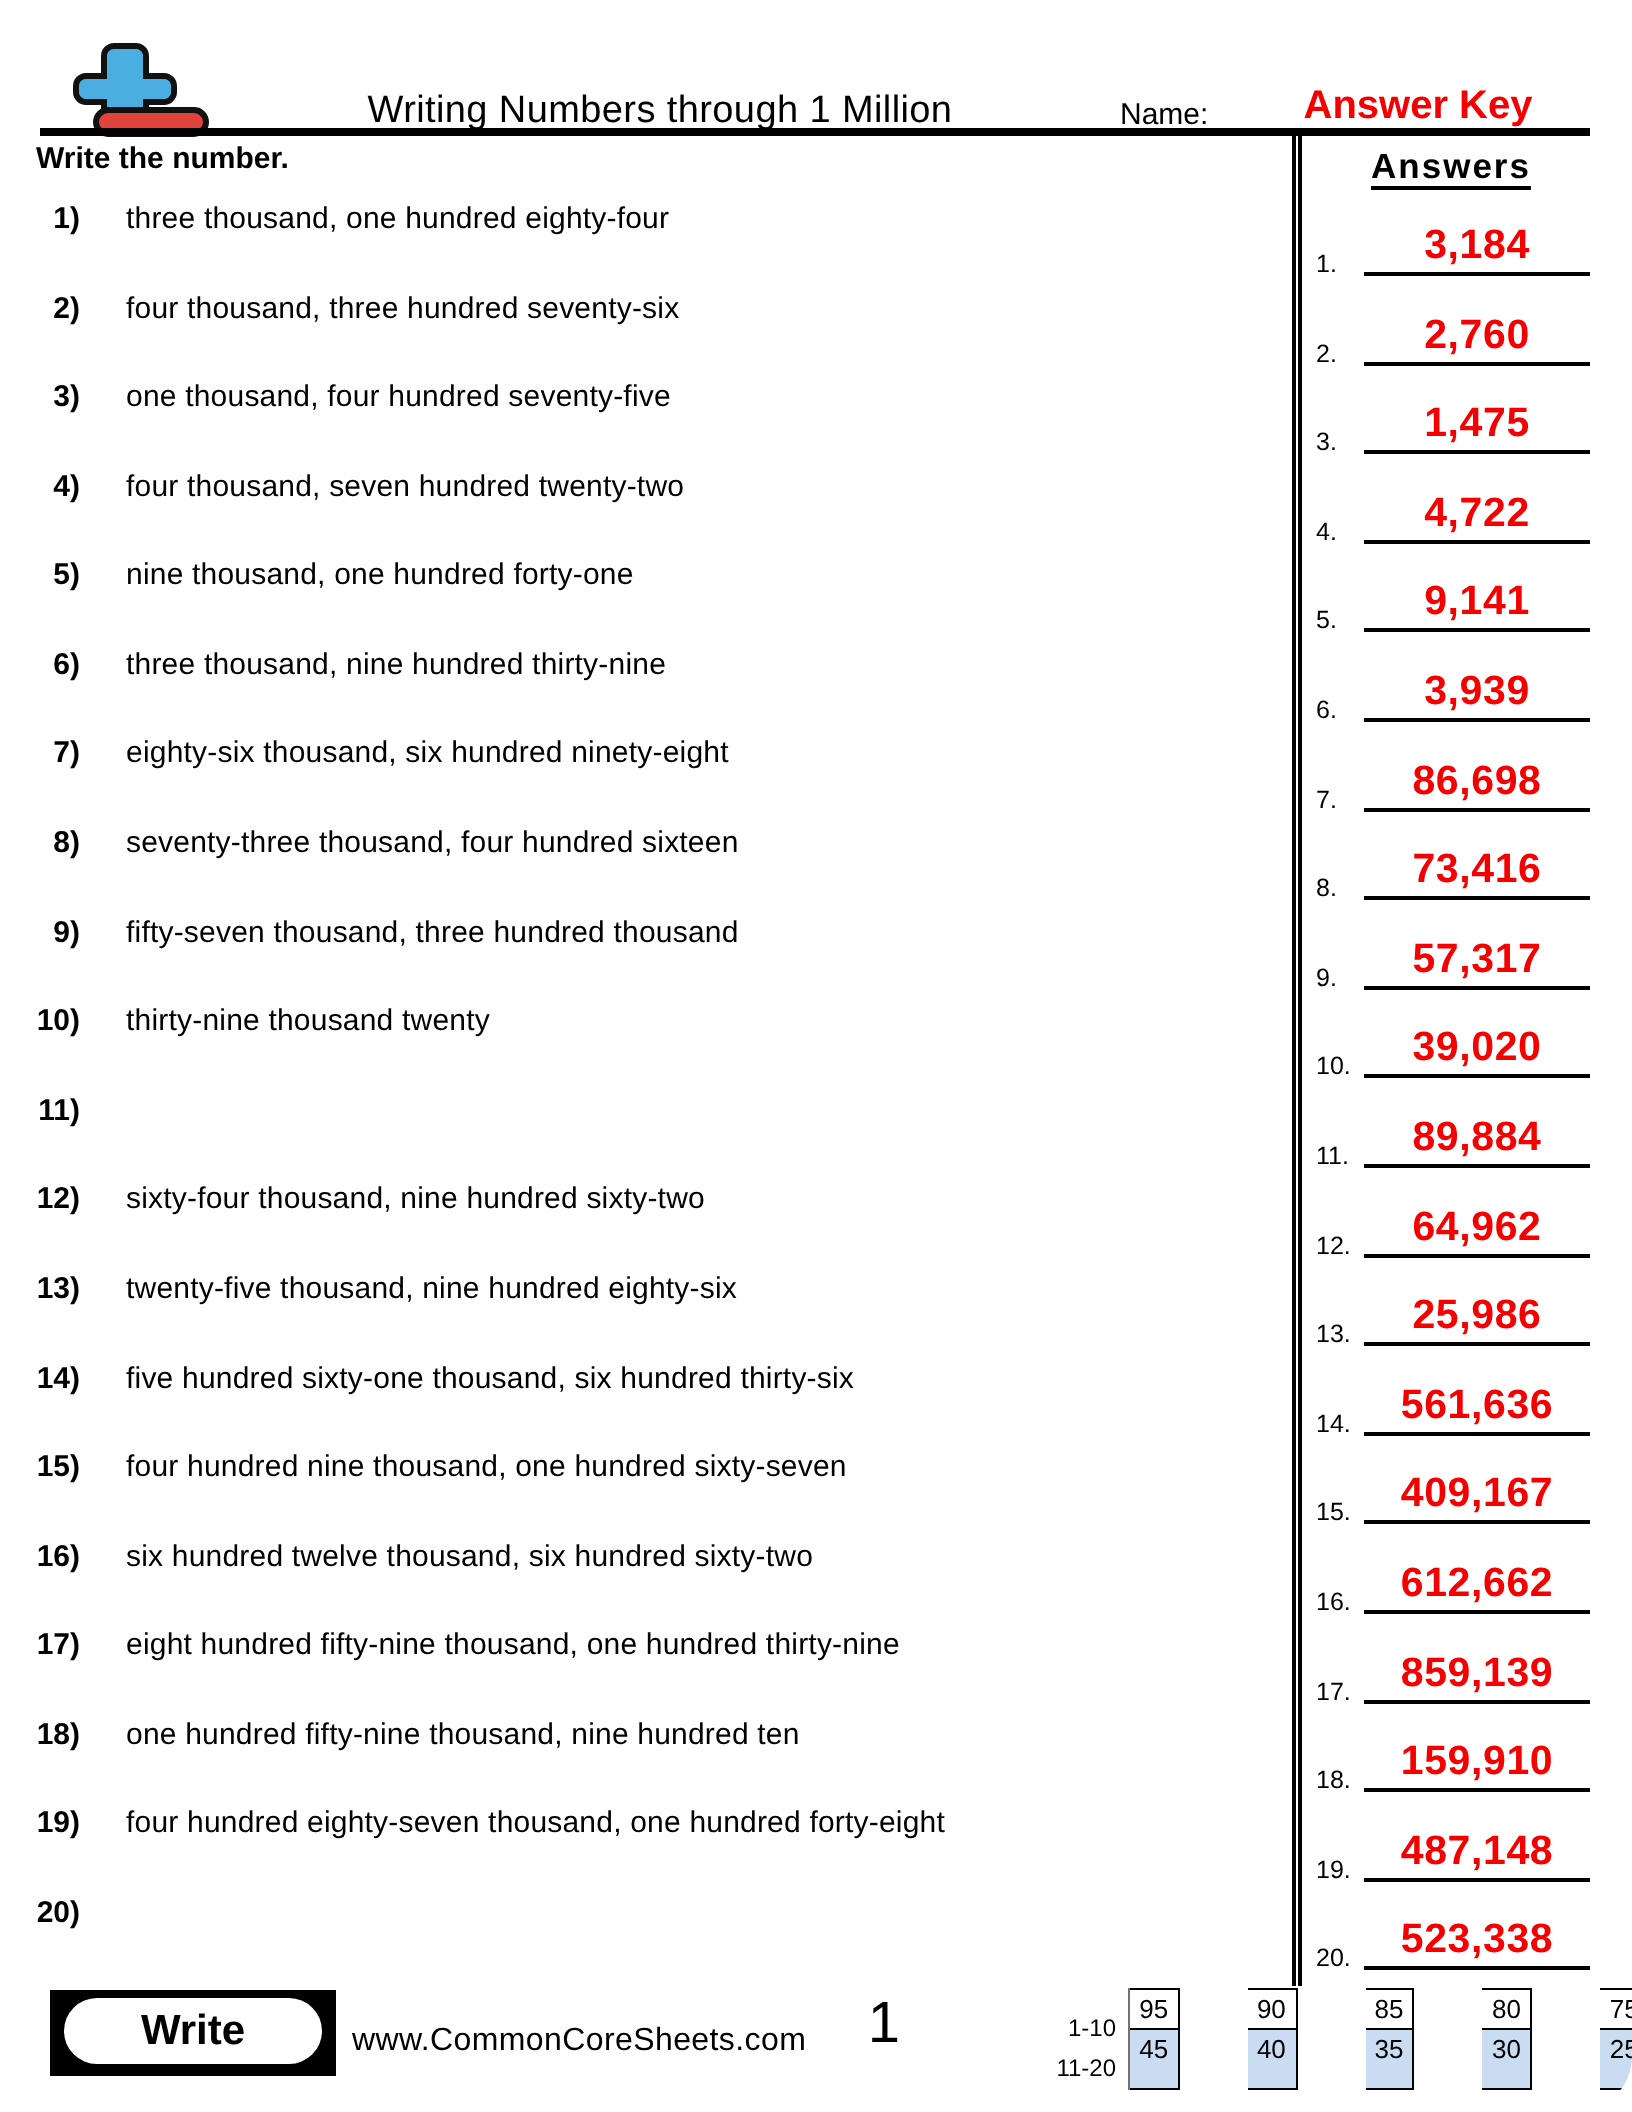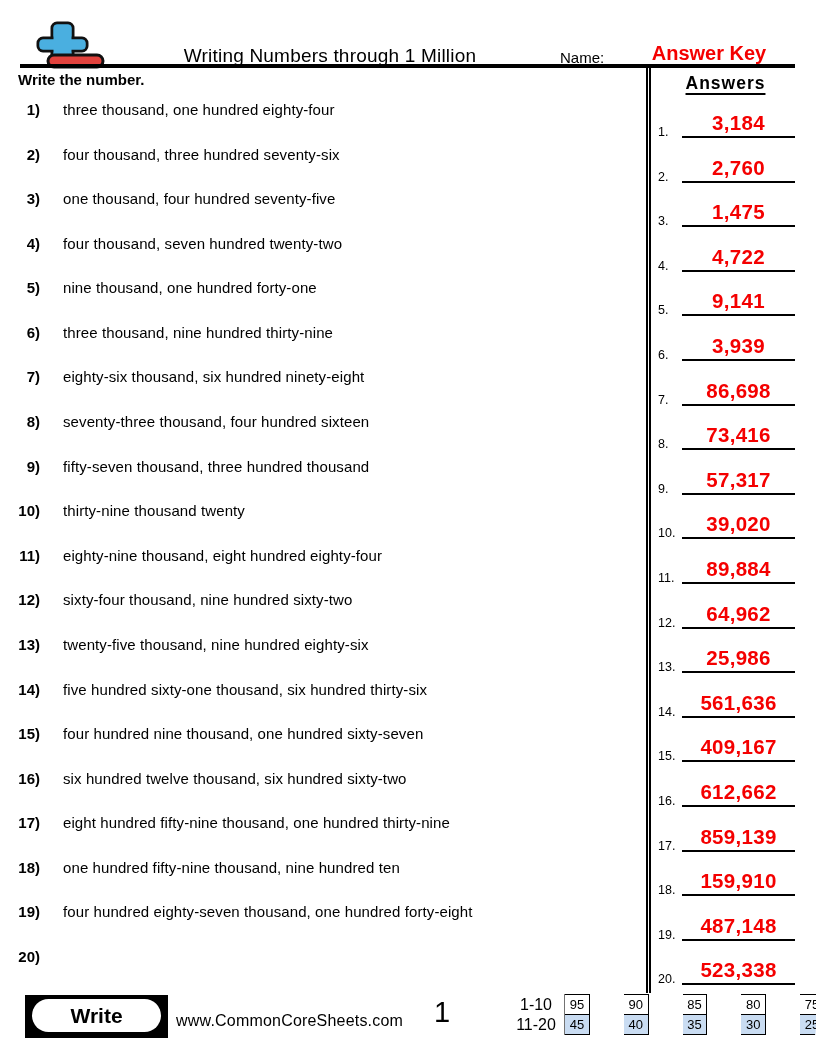--- a/index.html
+++ b/index.html
@@ -37,21 +37,21 @@
   
   .footer-bar{position:absolute;left:25px;top:995px;width:143px;height:43px;background:#000;}
   .subject-pill{position:absolute;left:7px;top:4px;width:129px;height:33px;background:#fff;
     border-radius:17px;display:flex;align-items:center;justify-content:center;
     font-size:21px;font-weight:bold;}
   .website{position:absolute;left:176px;top:1012px;font-size:16px;letter-spacing:.2px;}
   .page-num{position:absolute;left:420px;top:996px;width:44px;text-align:center;font-size:29px;}
   .score-row{position:absolute;left:514px;display:flex;}
   .score-row-1{top:994px;}
   .score-row-2{top:1014px;}
-  .score-label{width:44px;padding-right:6px;text-align:center;font-size:16px;line-height:21px;flex:none;}
+  .score-label{width:44px;padding-right:6px;text-align:right;font-size:12px;line-height:21px;flex:none;margin-top:10px;}
   .score-cells{display:flex;border-left:1px solid #737373;gap:34px;}
   .score-cell{width:23.8px;box-sizing:content-box;border-right:1px solid #000;
     border-top:1px solid #000;border-bottom:1px solid #000;
     text-align:center;font-size:13px;line-height:19px;background:#fff;}
   .score-cell.hl{background:var(--score-blue,#c9dcf2);}
 </style>
 </head>
 <body>
 
 <div class="page">
@@ -119,21 +119,20 @@
         <span class="q-text">fifty-seven thousand, three hundred thousand</span>
       </div>
 
       <div class="q-row" style="--i: 9;">
         <span class="q-num">10)</span>
         <span class="q-text">thirty-nine thousand twenty</span>
       </div>
 
       <div class="q-row" style="--i: 10;">
         <span class="q-num">11)</span>
-        <span class="q-text">eighty-nine thousand, eight hundred eighty-four</span>
       </div>
 
       <div class="q-row" style="--i: 11;">
         <span class="q-num">12)</span>
         <span class="q-text">sixty-four thousand, nine hundred sixty-two</span>
       </div>
 
       <div class="q-row" style="--i: 12;">
         <span class="q-num">13)</span>
         <span class="q-text">twenty-five thousand, nine hundred eighty-six</span>

